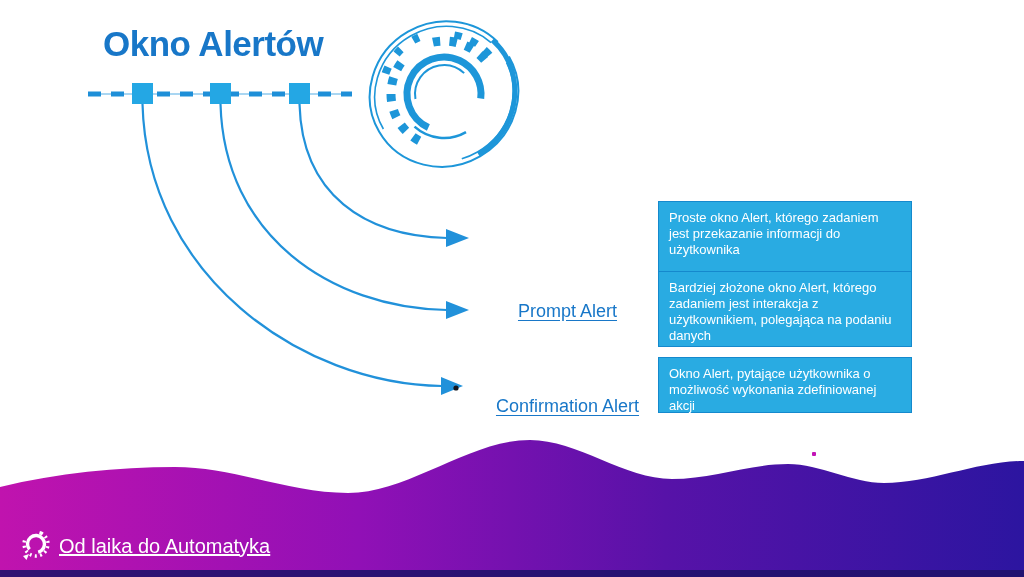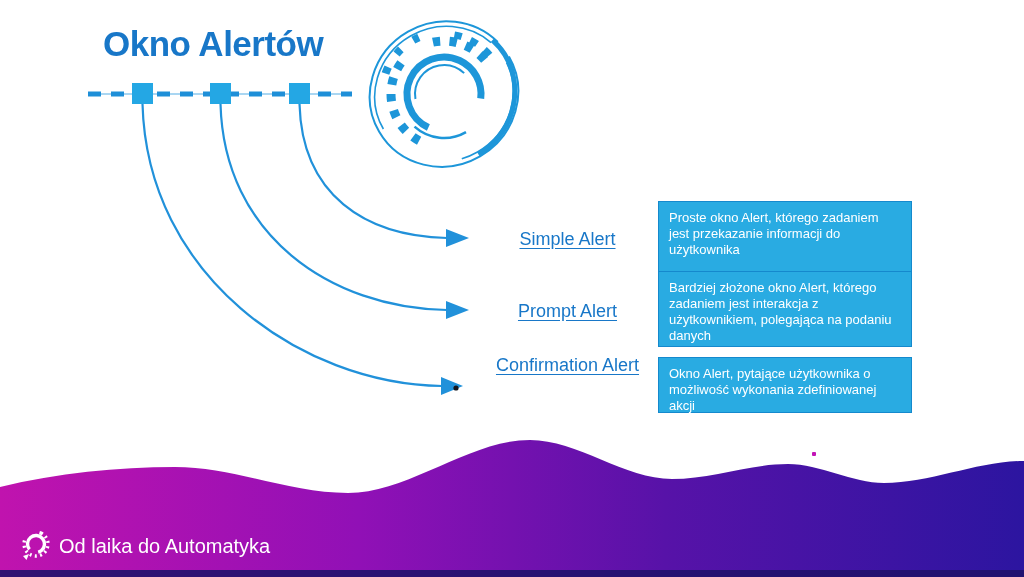--- a/index.html
+++ b/index.html
@@ -24,38 +24,38 @@
   .overlay-svg{position:absolute;left:0;top:0;width:1024px;height:577px;pointer-events:none;}
 
   .techcircle{position:absolute;left:366px;top:20px;width:156px;height:150px;}
   .tc{fill:none;stroke:#1D96D9;}
 
   .alert-label{
     position:absolute;left:470px;width:195px;text-align:center;
     font-size:18px;color:var(--title_blue);text-decoration:underline;
     text-underline-offset:3px;cursor:pointer;white-space:nowrap;
   }
-  .lbl1{top:229px;} .lbl2{top:301px;text-decoration:underline;} .lbl3{top:355px;text-decoration:underline;}
+  .lbl1{top:229px;} .lbl2{top:301px;text-decoration:underline;} .lbl3{top:396px;text-decoration:underline;}
 
   .desc-box{
     position:absolute;left:658px;width:254px;
     background:var(--box_fill);border:1px solid var(--box_border);
     color:#fff;font-size:13px;line-height:16px;padding:8px 10px 6px 10px;
   }
   .box1{top:201px;height:74px;}
   .box2{top:271px;height:76px;}
   .box3{top:357px;height:56px;}
 
   .tiny-dot{position:absolute;left:812px;top:452px;width:4px;height:4px;background:#C215B6;border-radius:1px;}
 
   .wave-svg{position:absolute;left:0;bottom:0;width:1024px;height:160px;}
 
   .footer-left{
     position:absolute;left:20px;top:530px;display:flex;align-items:center;gap:9px;
-    color:#fff;font-size:20px;white-space:nowrap;
+    color:#fff;font-size:20px;white-space:nowrap;text-decoration:underline;
   }
   .gear{width:30px;height:32px;display:block;}
   .footer-right{
     position:absolute;right:26px;top:535px;color:#fff;font-size:20px;white-space:nowrap;
   }
 </style>
 </head>
 <body>
 
 <div class="slide">
@@ -88,21 +88,20 @@
     <ellipse class="tc" cx="78" cy="74" rx="72.5" ry="69.5" stroke-width="5" pathLength="100" stroke-dasharray="30 70" transform="rotate(-48 78 74)"></ellipse>
     <circle class="tc" cx="78" cy="74" r="53" stroke-width="9" pathLength="100" stroke-dasharray="2.2 2.8 2.2 2.8 2.2 2.8 2.2 2.8 2.2 2.8 2.2 75" transform="rotate(118 78 74)"></circle>
     <circle class="tc" cx="78" cy="74" r="53" stroke-width="9" pathLength="100" stroke-dasharray="2.2 2.8 2.2 2.8 2.2 2.8 2.2 84" transform="rotate(258 78 74)"></circle>
     <circle class="tc" cx="78" cy="74" r="62" stroke-width="8" pathLength="100" stroke-dasharray="1.6 4 1.6 4 1.6 87" transform="rotate(200 78 74)"></circle>
     <circle class="tc" cx="78" cy="74" r="60" stroke-width="7" pathLength="100" stroke-dasharray="2 2.5 2 2.5 2 89" transform="rotate(-80 78 74)"></circle>
     <circle class="tc" cx="78" cy="74" r="37" stroke-width="7" pathLength="100" stroke-dasharray="70 30" transform="rotate(115 78 74)"></circle>
     <circle class="tc" cx="78" cy="74" r="29" stroke-width="2" pathLength="100" stroke-dasharray="40 60" transform="rotate(170 78 74)"></circle>
     <circle class="tc" cx="78" cy="74" r="44" stroke-width="2.5" pathLength="100" stroke-dasharray="20 80" transform="rotate(60 78 74)"></circle>
   </svg>
 
-  <div class="alert-label lbl1">Simple Alert</div>
   <div class="alert-label lbl2">Prompt Alert</div>
   <div class="alert-label lbl3">Confirmation Alert</div>
 
   <div class="desc-box box1">Proste okno Alert, którego zadaniem jest przekazanie informacji do użytkownika</div>
   <div class="desc-box box2">Bardziej złożone okno Alert, którego zadaniem jest interakcja z użytkownikiem, polegająca na podaniu danych</div>
   <div class="desc-box box3">Okno Alert, pytające użytkownika o możliwość wykonania zdefiniowanej akcji</div>
 
   <div class="tiny-dot"></div>
 
   <svg class="wave-svg" viewBox="0 417 1024 160" preserveAspectRatio="none" xmlns="http://www.w3.org/2000/svg">

